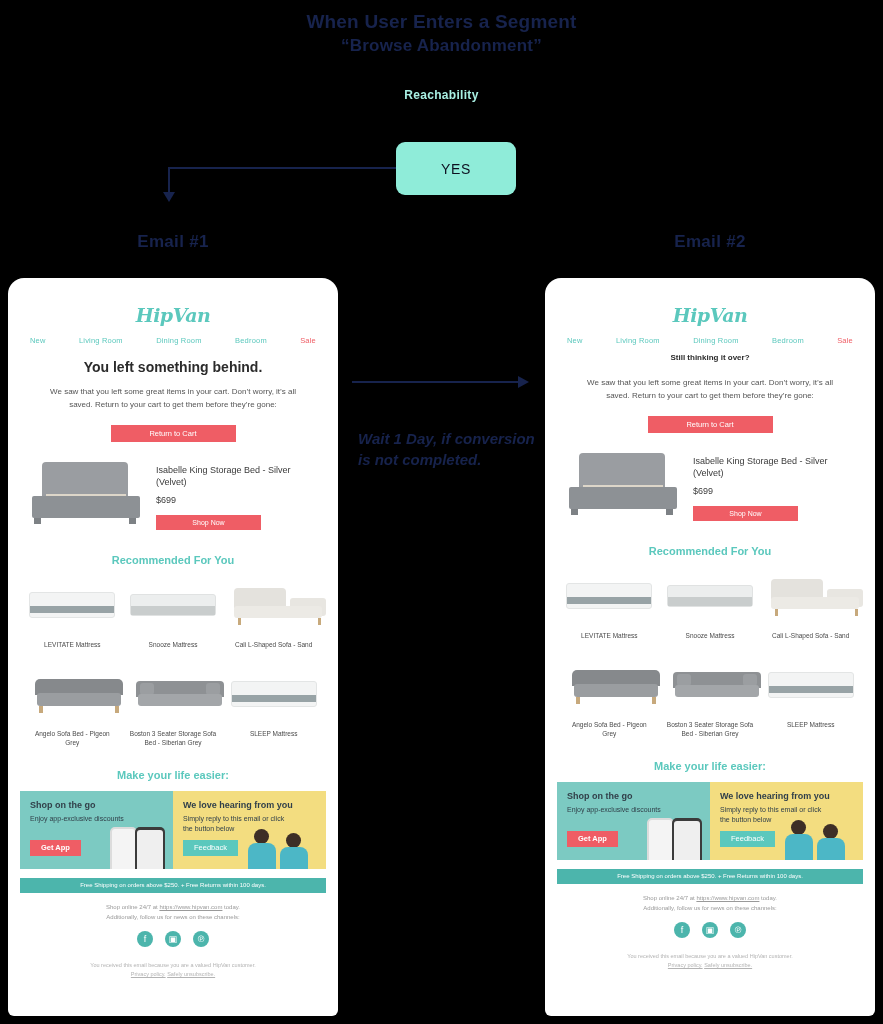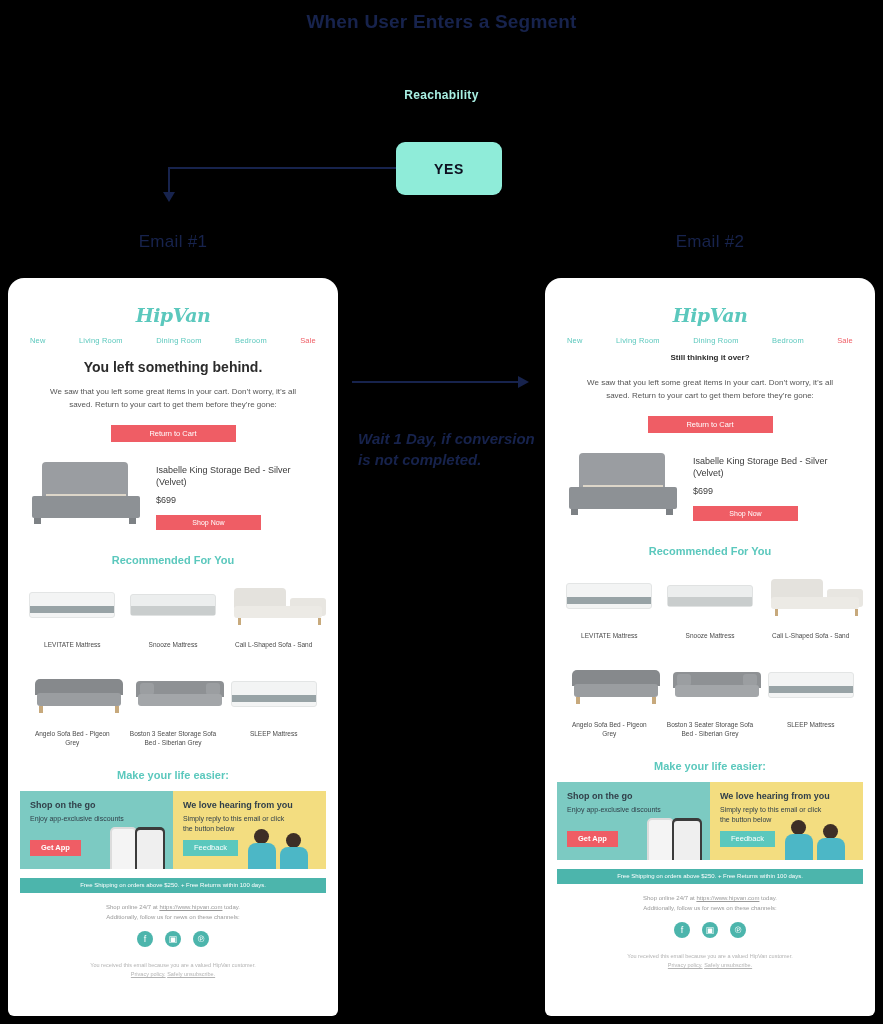--- a/index.html
+++ b/index.html
@@ -18,43 +18,43 @@
   .flow-title .l2 { display:block; font-size:17px; }
 
   .reach-label {
     position:absolute; left:0; right:0; top:88px;
     text-align:center; color:#a9f0e3;
     font-size:12px; font-weight:bold; letter-spacing:.3px;
   }
 
   
   .yes-box {
-    position:absolute; left:396px; top:142px; width:106px; height:53px;
+    position:absolute; left:396px; top:142px; width:120px; height:53px;
     background:#8fecd9; border-radius:9px;
     display:flex; align-items:center; justify-content:center;
-    color:#0d1020; font-size:14px; font-weight:bold; letter-spacing:.6px;
+    color:#0d1020; font-size:14px; font-weight:normal; letter-spacing:.6px;
   }
   .conn-h {
     position:absolute; left:168px; top:167px; width:230px; height:2px;
     background:#17234d;
   }
   .conn-v {
     position:absolute; left:168px; top:167px; width:2px; height:30px;
     background:#17234d;
   }
   .conn-arrow {
     position:absolute; left:163px; top:192px;
     width:0; height:0; border-left:6px solid transparent;
     border-right:6px solid transparent; border-top:10px solid #17234d;
   }
 
   
   .email-label {
     position:absolute; top:232px; text-align:center;
-    color:#17234d; font-size:17px; font-weight:normal; letter-spacing:.3px;
+    color:#17234d; font-size:17px; font-weight:bold; letter-spacing:.3px;
   }
   .email-label.left  { left:8px;   width:330px; }
   .email-label.right { left:545px; width:330px; }
 
   
   .wait-line {
     position:absolute; left:352px; top:381px; width:168px; height:2px;
     background:#17234d;
   }
   .wait-arrow {
@@ -217,20 +217,21 @@
   }
   .legal a { color:#b3b3b3; }
 </style>
 </head>
 <body>
 
 <div class="stage">
 
   <div class="flow-title">
     <span>When User Enters a Segment</span>
+    <span class="l2">“Browse Abandonment”</span>
   </div>
 
   <div class="reach-label">Reachability</div>
 
   <div class="conn-h"></div>
   <div class="conn-v"></div>
   <div class="conn-arrow"></div>
   <div class="yes-box">YES</div>
 
   <div class="email-label left">Email #1</div>

